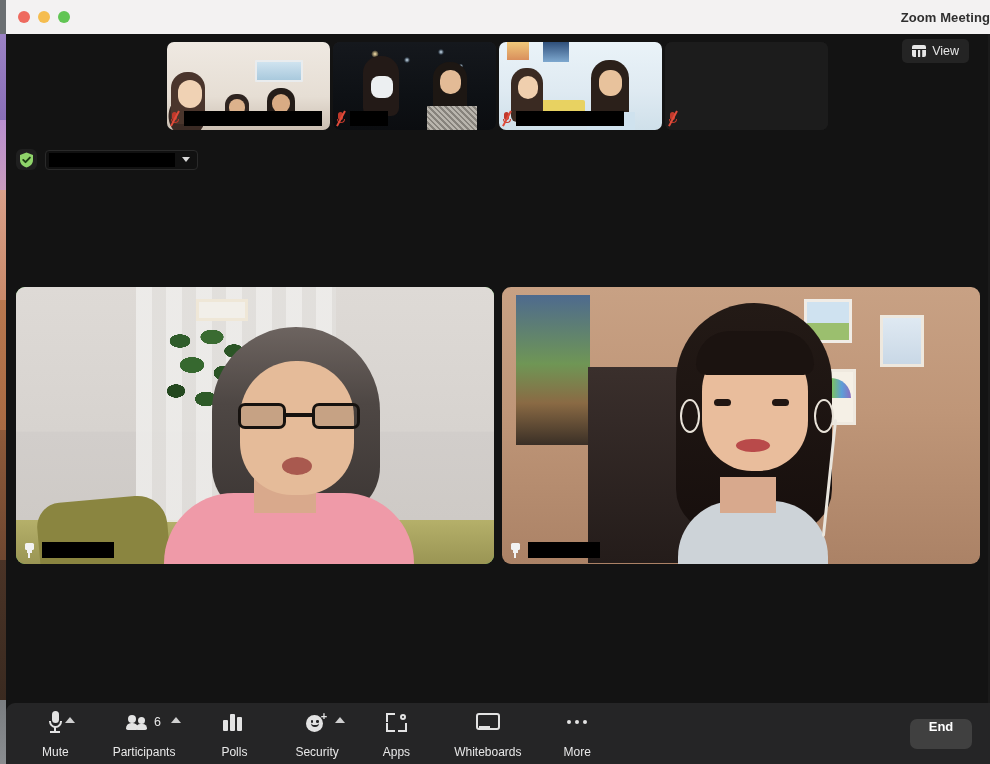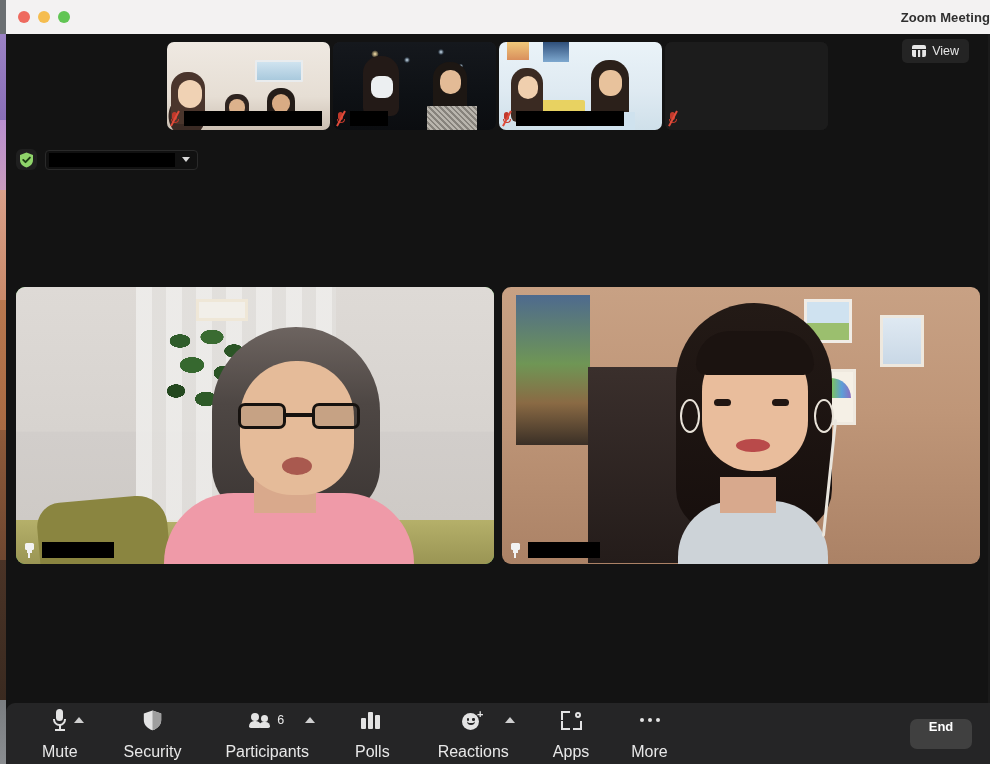--- a/index.html
+++ b/index.html
@@ -381,21 +381,21 @@
     background:#252526;
     border-top-left-radius:9px;
     display:flex; align-items:center;
   }
   .tb-item {
     position:relative;
     display:flex; flex-direction:column; align-items:center; justify-content:center;
     height:61px; cursor:pointer; padding:0 4px;
   }
   .tb-icon { height:28px; display:flex; align-items:center; justify-content:center; }
-  .tb-label { font-size:16px; color:#e8e8e8; margin-top:9px; white-space:nowrap; }
+  .tb-label { font-size:12px; color:#e8e8e8; margin-top:9px; white-space:nowrap; }
   .tb-label.green { color:#6fd46a; }
   .chev {
     position:absolute; right:-2px; top:14px;
     width:0; height:0; border-left:5px solid transparent;
     border-right:5px solid transparent; border-bottom:6px solid #cfcfcf;
     cursor:pointer;
   }
 
   
   .ic-mic { width:15px; height:22px; position:relative; }
@@ -676,29 +676,20 @@
             <span class="a"></span>
             <span class="s"></span>
             <span class="f"></span>
           </span>
       </span>
       <span class="tb-label">Mute</span>
       <span class="chev"></span>
     </div>
 
 
-    <div class="tb-item" style="margin-left:38px;">
-      <span class="tb-icon">
-        <svg class="ic-shield" viewBox="0 0 19 21" aria-hidden="true">
-          <path d="M9.5 0.6 L18.2 3.6 V10 C18.2 15.3 14 18.9 9.5 20.3 C5 18.9 0.8 15.3 0.8 10 V3.6 Z" fill="#e3e3e3"></path>
-          <path d="M9.5 0.6 L18.2 3.6 V10 C18.2 15.3 14 18.9 9.5 20.3 Z" fill="#9e9e9e"></path>
-        </svg>
-      </span>
-      <span class="tb-label">Security</span>
-    </div>
 
     <div class="tb-item" style="margin-left:36px;">
       <span class="tb-icon" style="align-items:center;">
         <span class="ic-part">
             <span class="h1"></span>
             <span class="b1"></span>
             <span class="h2"></span>
             <span class="b2"></span>
           </span>
         <span class="part-count">6</span>
@@ -722,36 +713,45 @@
     <div class="tb-item" style="margin-left:40px;">
       <span class="tb-icon">
         <span class="ic-react">
           <span class="smiley"></span>
             <span class="e l"></span>
             <span class="e r"></span>
           <span class="m"></span>
             <span class="plus">+</span>
         </span>
       </span>
-      <span class="tb-label">Reactions</span>
+      <span class="tb-label">Security</span>
       <span class="chev"></span>
     </div>
 
     <div class="tb-item" style="margin-left:36px;">
       <span class="tb-icon">
         <span class="ic-apps">
             <span class="br tl"></span>
             <span class="br bl"></span>
             <span class="br brr"></span>
             <span class="dot"></span>
           </span>
       </span>
       <span class="tb-label">Apps</span>
     </div>
 
+    <div class="tb-item" style="margin-left:36px;">
+      <span class="tb-icon">
+        <span class="ic-wb">
+            <span class="scr"></span>
+            <span class="ln"></span>
+          </span>
+      </span>
+      <span class="tb-label">Whiteboards</span>
+    </div>
 
     <div class="tb-item" style="margin-left:34px;">
       <span class="tb-icon">
         <span class="ic-more">
             <i></i>
             <i></i>
             <i></i>
           </span>
       </span>
       <span class="tb-label">More</span>

